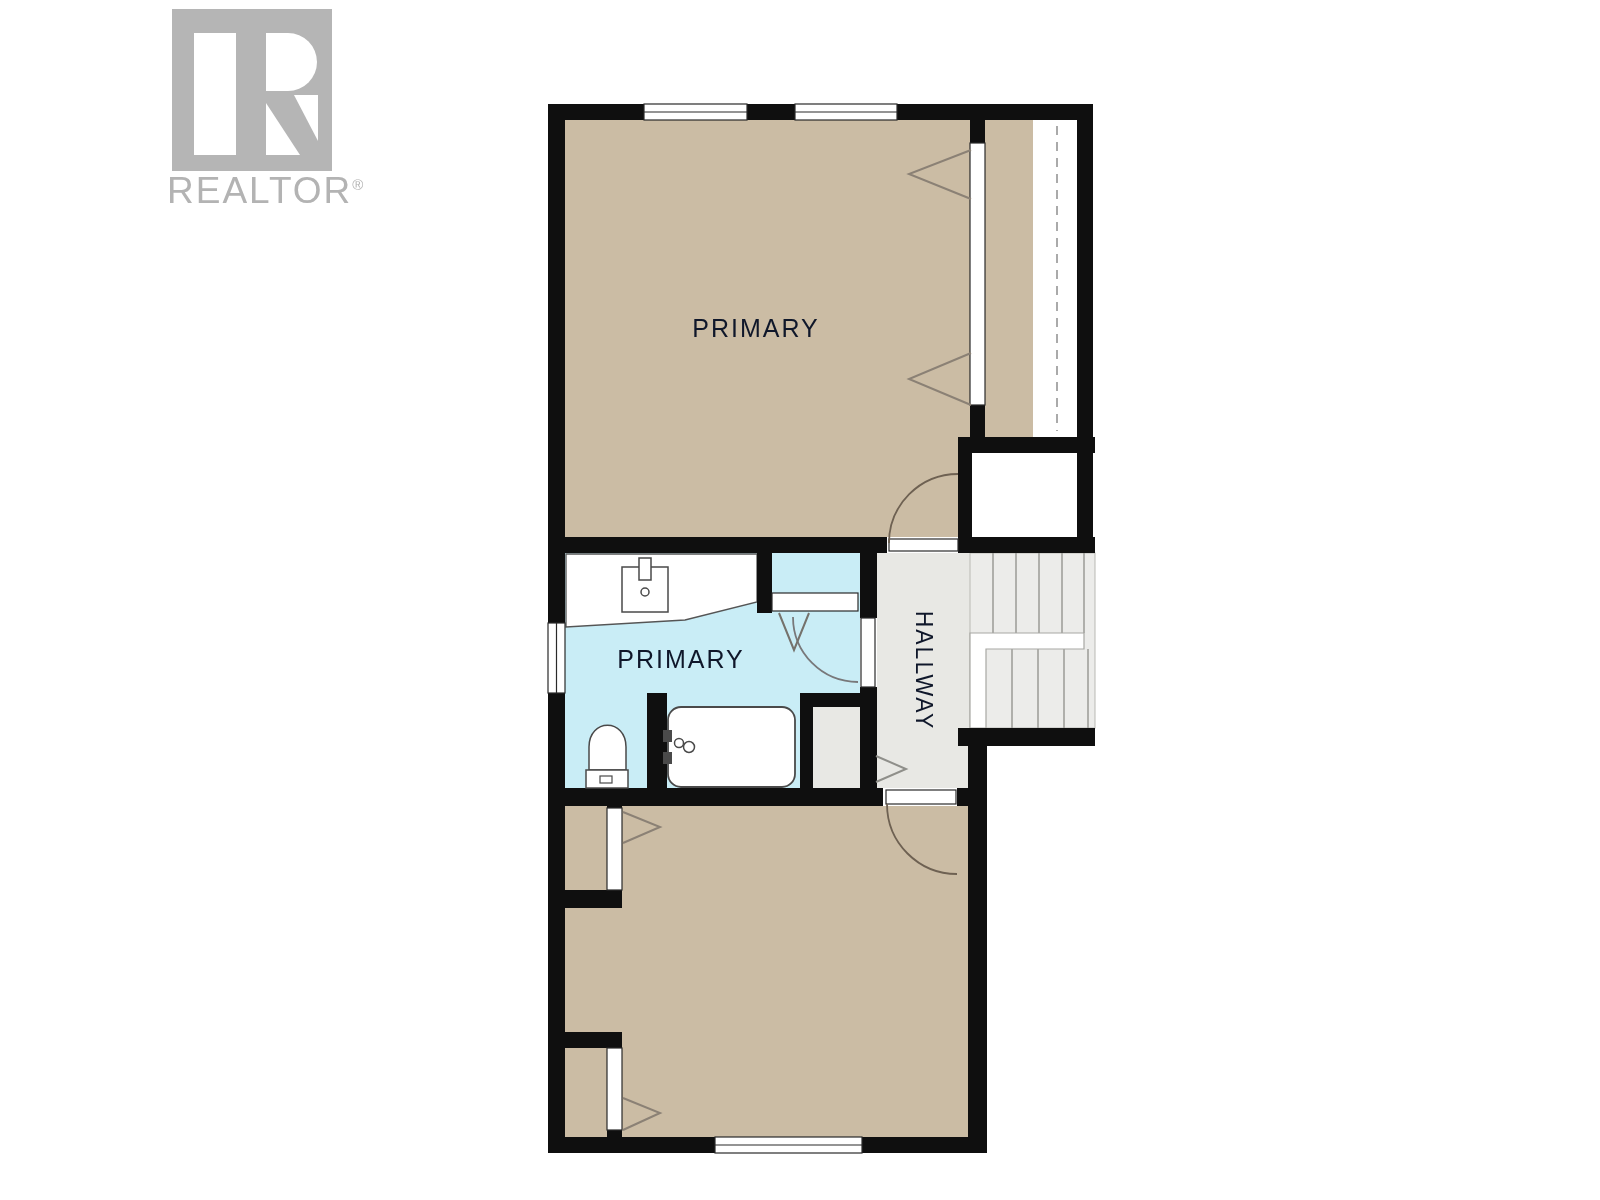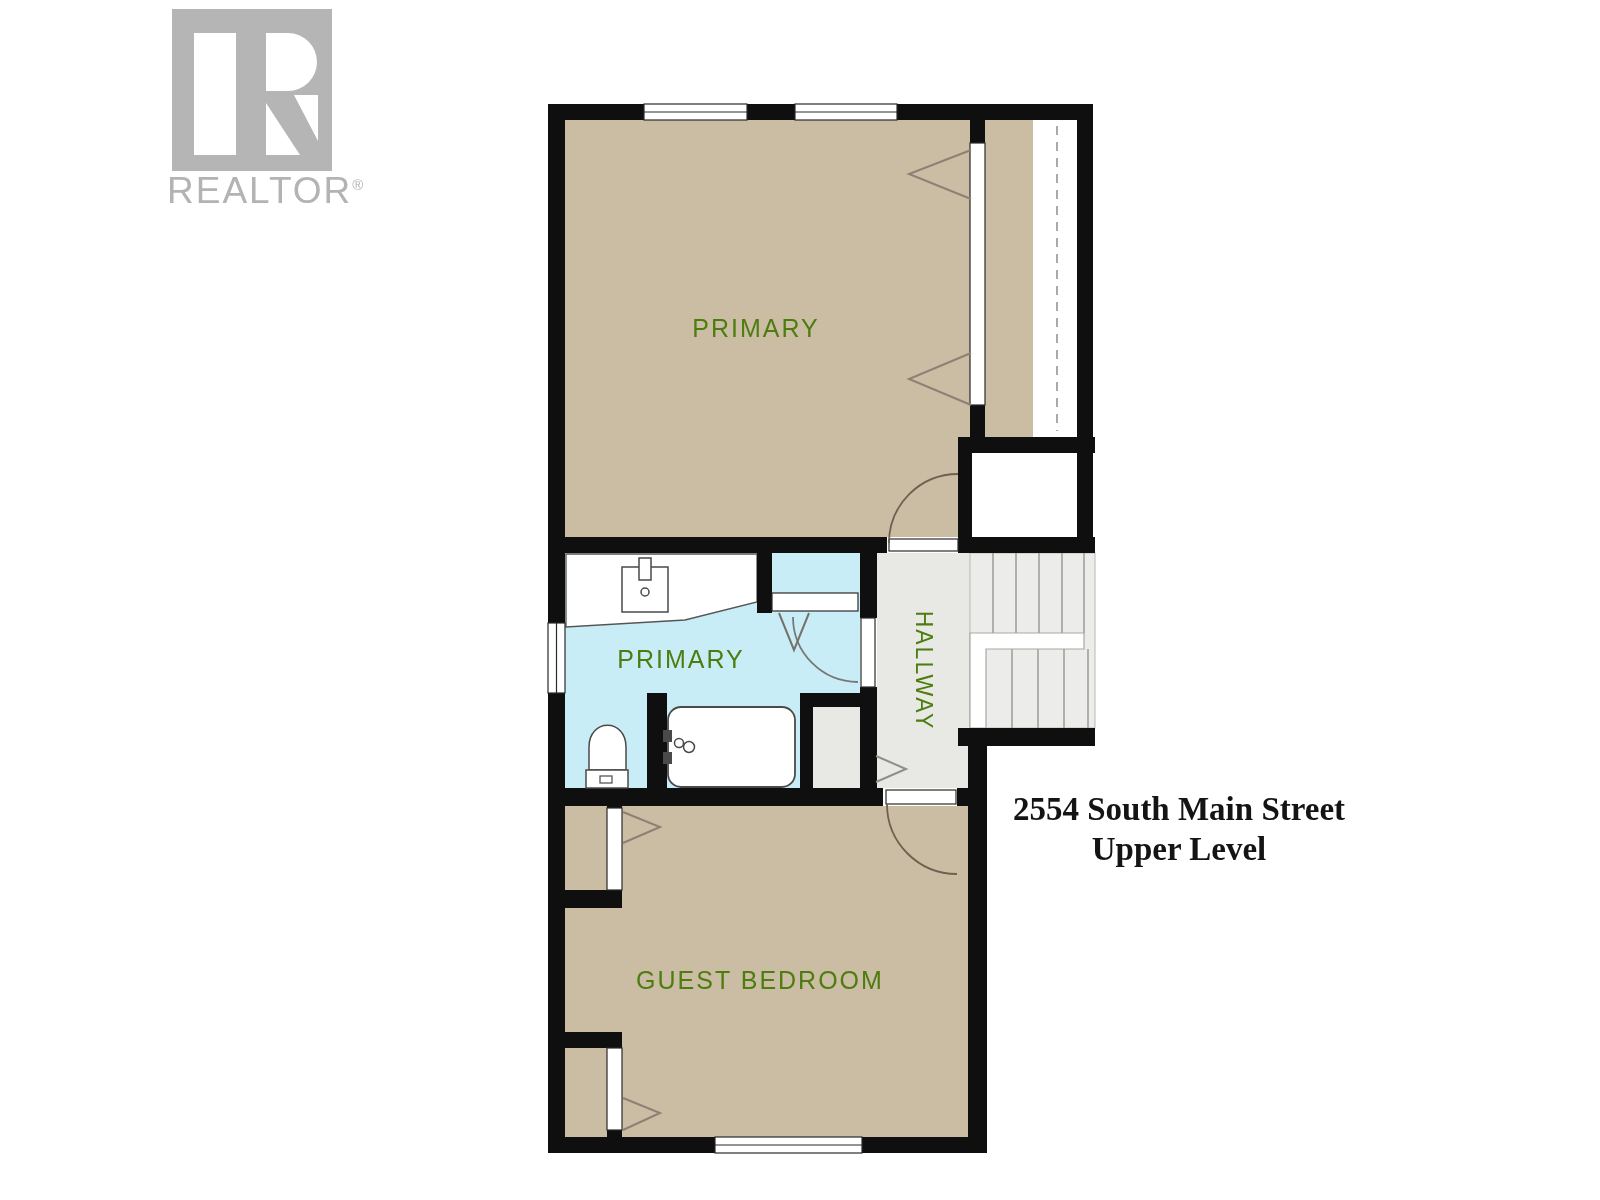--- a/index.html
+++ b/index.html
@@ -1,21 +1,21 @@
 <!DOCTYPE html>
 <html><head>
 <meta charset="utf-8">
 <style>
   html,body{margin:0;padding:0;background:#ffffff;}
   body{width:1600px;height:1200px;position:relative;overflow:hidden;
        font-family:"Liberation Sans",sans-serif;}
   #canvas{position:absolute;left:0;top:0;width:1600px;height:1051px;}
   svg{position:absolute;left:0;top:0;}
   .room-label{position:absolute;display:flex;align-items:center;justify-content:center;
-      color:#4d7c0f;font-size:25px;letter-spacing:2px;white-space:nowrap;}
+      color:#0f172a;font-size:25px;letter-spacing:2px;white-space:nowrap;}
   #primary-label{left:656px;top:312px;width:200px;height:32px;}
   #bathroom-label{left:581px;top:643px;width:200px;height:32px;}
   #guest-label{left:610px;top:964px;width:300px;height:32px;}
   #hallway-label{left:877px;top:553px;width:93px;height:235px;}
   #hallway-label span{transform:rotate(90deg);font-size:23px;letter-spacing:2px;}
   #plan-title{position:absolute;left:1008px;top:789px;width:342px;text-align:center;
       font-family:"Liberation Serif",serif;font-weight:bold;font-size:33px;
       line-height:40px;color:#141414;}
   #watermark-text{position:absolute;left:167px;top:170px;width:260px;
       color:#b3b3b3;font-size:37px;letter-spacing:2px;font-weight:400;}
@@ -139,20 +139,15 @@
     </g>
 
     <path d="M 1057 126 V 431" stroke="#8f8f8f" stroke-width="1.5" stroke-dasharray="9 7" fill="none"></path>
   </svg>
 
   <div class="room-label" id="primary-label">PRIMARY</div>
   <div class="room-label" id="bathroom-label">PRIMARY</div>
   <div class="room-label" id="hallway-label">
     <span>HALLWAY</span>
   </div>
-  <div class="room-label" id="guest-label">GUEST BEDROOM</div>
 
-  <div id="plan-title">
-    <div>2554 South Main Street</div>
-    <div>Upper Level</div>
-  </div>
 
 </div>
 
 </body></html>

